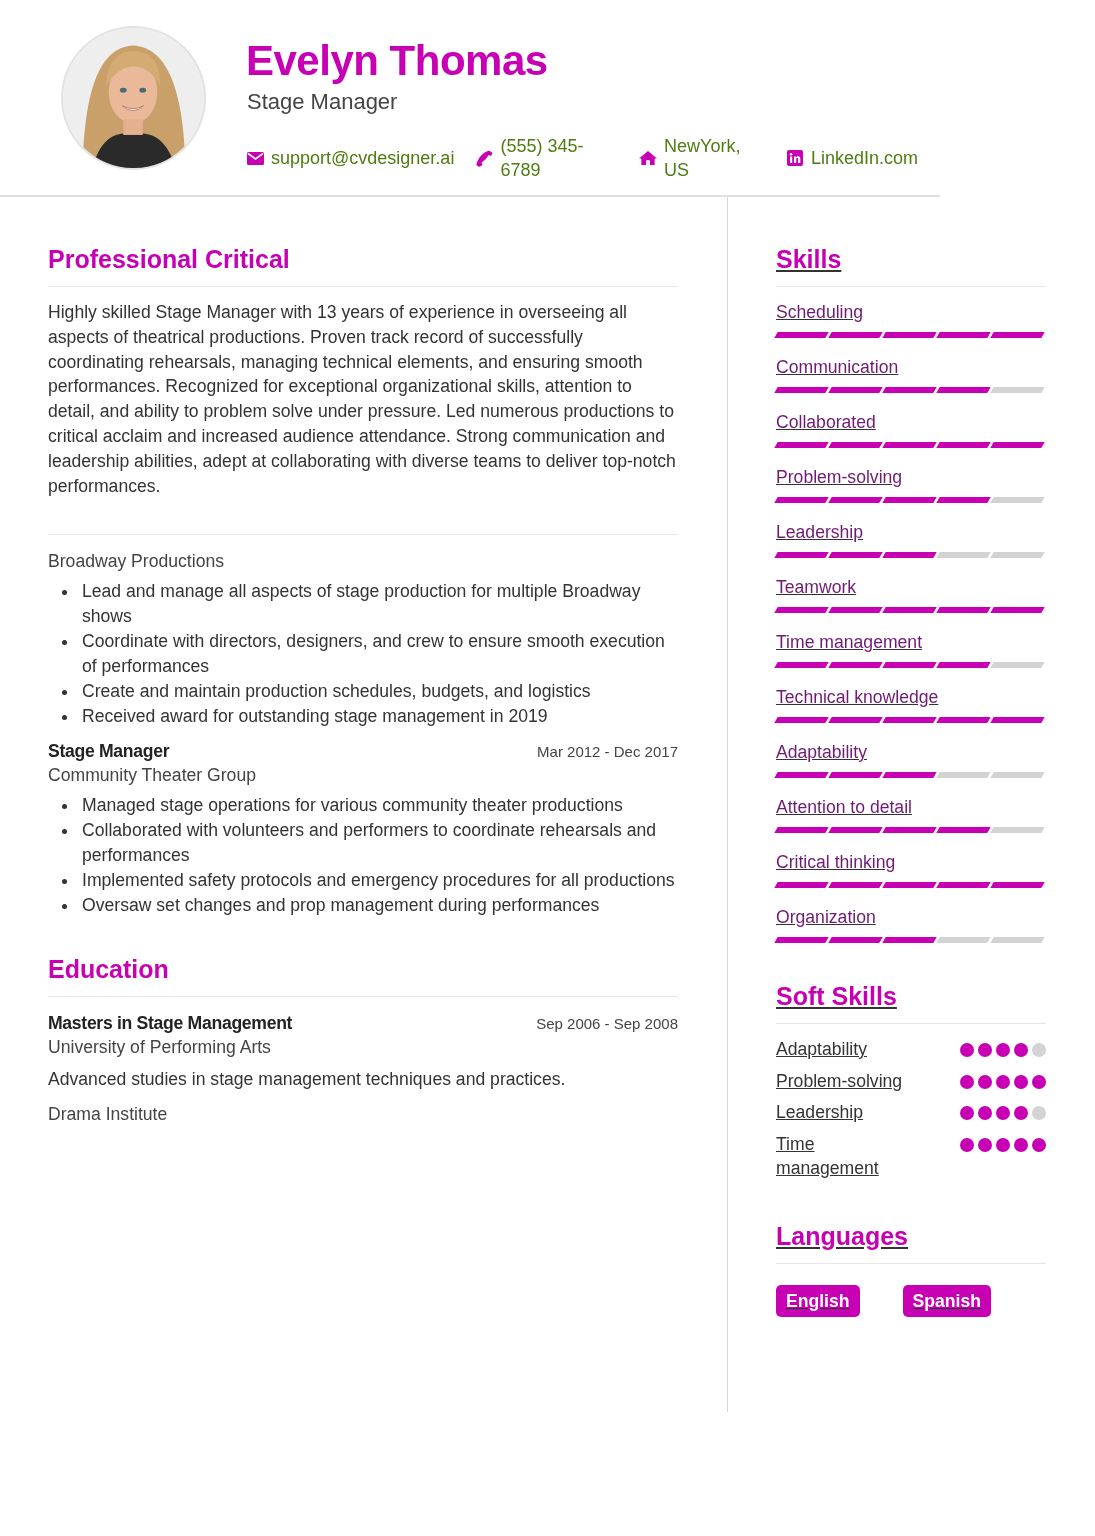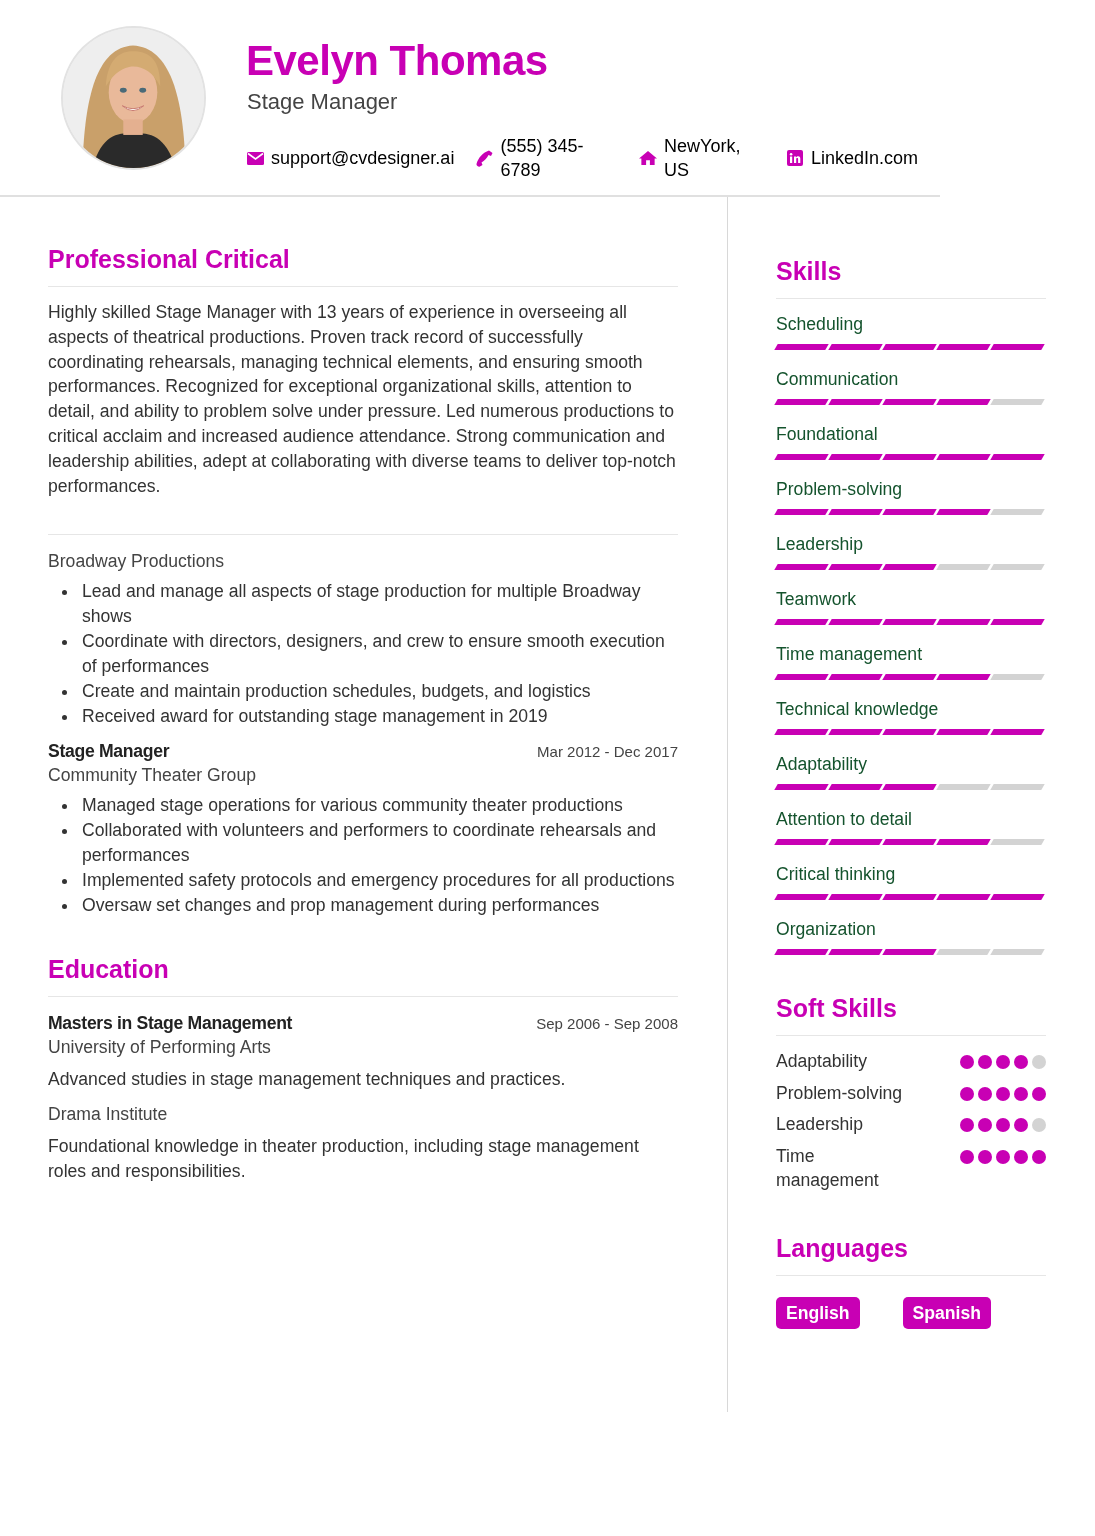--- a/index.html
+++ b/index.html
@@ -4,21 +4,21 @@
 <style>
   * { box-sizing: border-box; margin: 0; padding: 0; }
   html, body { width: 1095px; height: 1536px; background: #ffffff; }
   body { font-family: "Liberation Sans", "DejaVu Sans", sans-serif; color: #333333; position: relative; overflow: hidden; }
 
   .header { position: absolute; left: 0; top: 0; width: 940px; height: 197px; border-bottom: 2px solid #e0e0e0; }
   .avatar { position: absolute; left: 61px; top: 26px; width: 145px; height: 144px; border-radius: 50%; border: 2px solid #e2e2e2; overflow: hidden; background: #f0f0f0; }
   .avatar svg { width: 100%; height: 100%; display: block; }
   .name { position: absolute; left: 246px; top: 36px; font-size: 42px; font-weight: bold; color: #c800b4; letter-spacing: -0.5px; line-height: 50px; }
   .title { position: absolute; left: 247px; top: 88px; font-size: 22px; color: #444444; line-height: 28px; }
-  .contacts { position: absolute; left: 246px; top: 134px; display: flex; align-items: center; font-size: 18px; color: #000000; line-height: 24px; }
+  .contacts { position: absolute; left: 246px; top: 134px; display: flex; align-items: center; font-size: 18px; color: #4d7c0f; line-height: 24px; }
   .contact { display: flex; align-items: center; margin-right: 22px; }
   .contact .ic { width: 18px; height: 18px; margin-right: 7px; display: inline-flex; align-items: center; justify-content: center; }
   .contact .ic svg { display: block; }
 
   .divider-v { position: absolute; left: 727px; top: 197px; width: 1px; height: 1215px; background: #d8d8d8; }
 
   .section-title { font-size: 25px; font-weight: bold; color: #c800b4; line-height: 30px; }
   .section-rule { height: 1px; background: #e6e6e6; margin-top: 12px; }
 
   .left { position: absolute; left: 48px; top: 244px; width: 630px; }
@@ -27,23 +27,23 @@
   .job { margin-top: 0; }
   .row { display: flex; justify-content: space-between; align-items: baseline; }
   .job-title { font-size: 17.6px; font-weight: bold; color: #222222; letter-spacing: -0.3px; line-height: 24px; }
   .job-date { font-size: 15px; color: #444444; line-height: 20px; }
   .job-company { font-size: 17.6px; color: #444444; line-height: 24px; }
   ul.bullets { list-style: none; margin-top: 6px; }
   ul.bullets li { position: relative; padding-left: 34px; font-size: 17.6px; line-height: 25px; color: #333333; }
   ul.bullets li::before { content: ""; position: absolute; left: 14px; top: 11px; width: 5px; height: 5px; border-radius: 50%; background: #333333; }
   .edu-desc { font-size: 17.6px; line-height: 25px; color: #333333; margin-top: 8px; }
 
-  .right { position: absolute; left: 776px; top: 256px; width: 270px; }
+  .right { position: absolute; left: 776px; top: 244px; width: 270px; text-decoration: underline; }
   .skill { margin-top: 0; }
-  .skill-name { font-size: 17.6px; color: #14532d; line-height: 24px; }
+  .skill-name { font-size: 17.6px; color: #701a75; line-height: 24px; }
   .bar { display: flex; margin-top: 8px; height: 6px; }
   .seg { width: 51px; height: 6px; margin-right: 3px; transform: skewX(-30deg); background: #d3d3d3; }
   .seg.on { background: #c800b4; }
   .seg:last-child { margin-right: 0; }
 
   .soft-row { display: flex; justify-content: space-between; align-items: flex-start; }
   .soft-name { font-size: 17.6px; color: #333333; line-height: 24.5px; width: 150px; }
   .dots { display: flex; padding-top: 6px; }
   .dot { width: 14px; height: 14px; border-radius: 50%; background: #d3d3d3; margin-left: 4px; }
   .dot.on { background: #c800b4; }
@@ -155,21 +155,20 @@
       <div class="row">
         <span class="job-title">Masters in Stage Management</span>
         <span class="job-date">Sep 2006 - Sep 2008</span>
       </div>
       <div class="job-company">University of Performing Arts</div>
       <p class="edu-desc">Advanced studies in stage management techniques and practices.</p>
     </div>
 
     <div class="job" style="margin-top:10px;">
       <div class="job-company">Drama Institute</div>
-      <p class="edu-desc">Foundational knowledge in theater production, including stage management roles and responsibilities.</p>
     </div>
   </section>
 </div>
 
 <div class="right">
   <section>
     <div class="section-title">Skills</div>
     <div class="section-rule"></div>
     <div id="skills-list" style="margin-top:13px;">
         <div class="skill" style="margin-bottom: 17px;">
@@ -186,21 +185,21 @@
           <div class="skill-name">Communication</div>
           <div class="bar">
             <span class="seg on"></span>
             <span class="seg on"></span>
             <span class="seg on"></span>
             <span class="seg on"></span>
             <span class="seg"></span>
           </div>
         </div>
         <div class="skill" style="margin-bottom: 17px;">
-          <div class="skill-name">Foundational</div>
+          <div class="skill-name">Collaborated</div>
           <div class="bar">
             <span class="seg on"></span>
             <span class="seg on"></span>
             <span class="seg on"></span>
             <span class="seg on"></span>
             <span class="seg on"></span>
           </div>
         </div>
         <div class="skill" style="margin-bottom: 17px;">
           <div class="skill-name">Problem-solving</div>

